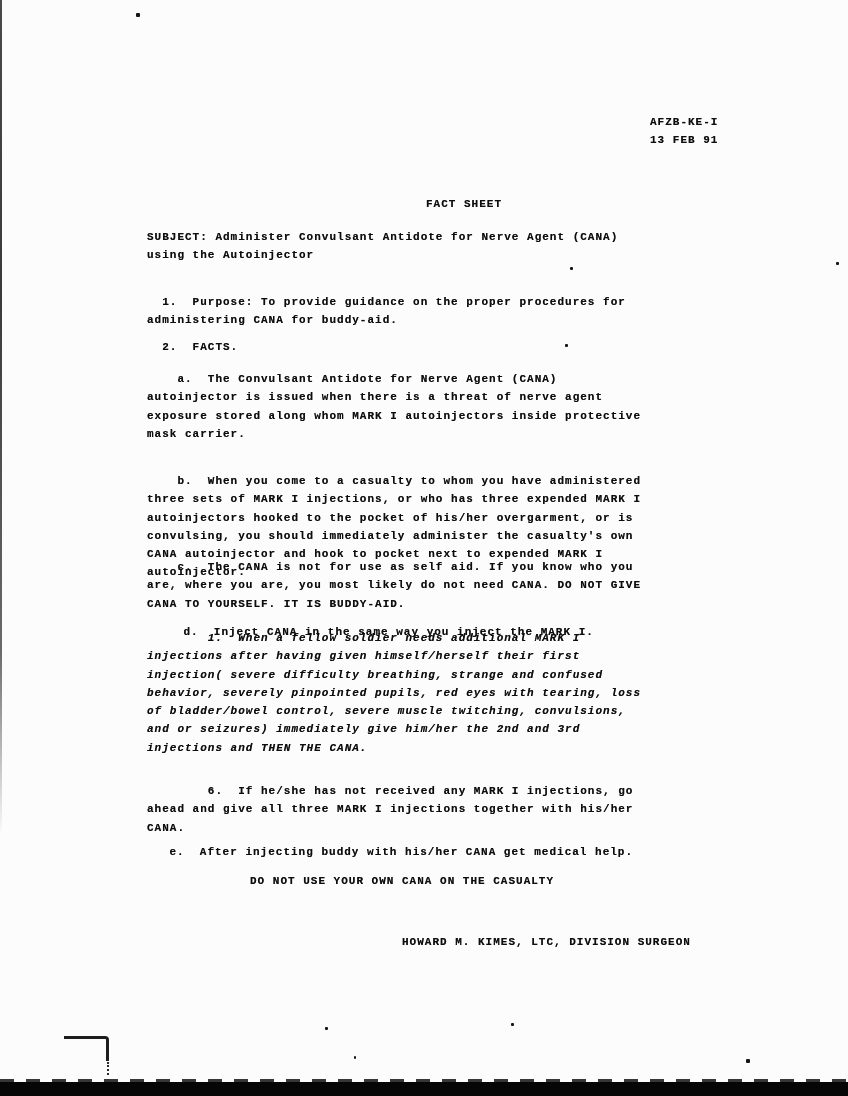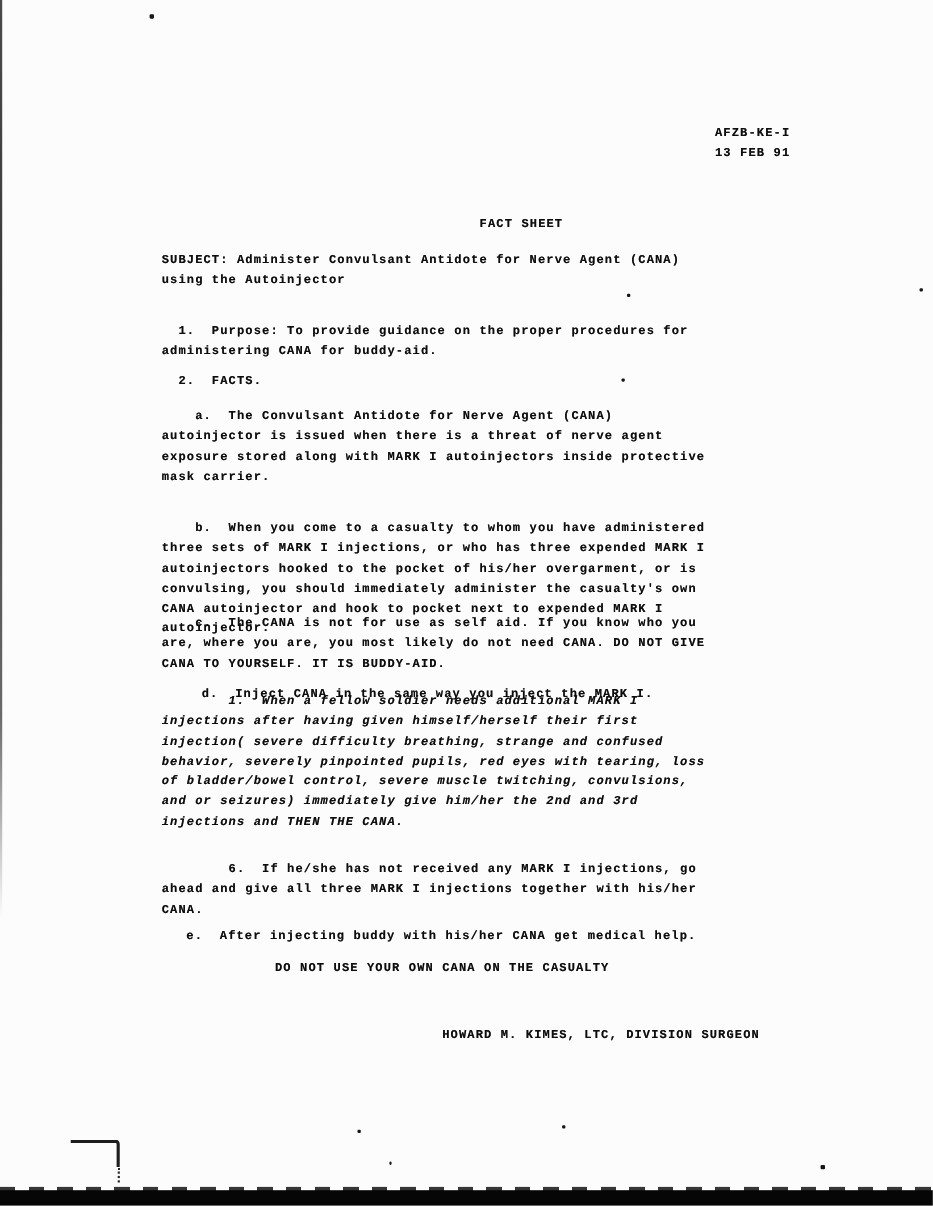--- a/index.html
+++ b/index.html
@@ -16,21 +16,21 @@
     font-weight: bold;
     font-size: 11px;
     line-height: 18.3px;
     letter-spacing: 1px;
     color: #0d0d0d;
     white-space: pre;
     text-shadow: 0 0 0.5px rgba(0,0,0,0.55);
   }
   
   .b-letterhead { left: 650px; top: 113px; }
-  .b-title      { left: 436px; top: 195px; }
+  .b-title      { left: 426px; top: 195px; }
   .b-subject    { left: 147px; top: 228px; }
   .b-p1         { left: 147px; top: 293px; }
   .b-p2         { left: 147px; top: 338px; }
   .b-p2a        { left: 147px; top: 370px; }
   .b-p2b        { left: 147px; top: 448px; margin-top: 24px; }
   .b-p2c        { left: 147px; top: 558px; }
   .b-p2d        { left: 153px; top: 623px; }
   .b-p2d1       { left: 147px; top: 629px; font-style: italic; }
   .b-p2d2       { left: 147px; top: 782px; }
   .b-p2e        { left: 139px; top: 843px; }
@@ -104,21 +104,21 @@
 <pre class="tblock b-subject">SUBJECT: Administer Convulsant Antidote for Nerve Agent (CANA)
 using the Autoinjector</pre>
 
 <pre class="tblock b-p1">  1.  Purpose: To provide guidance on the proper procedures for
 administering CANA for buddy-aid.</pre>
 
 <pre class="tblock b-p2">  2.  FACTS.</pre>
 
 <pre class="tblock b-p2a">    a.  The Convulsant Antidote for Nerve Agent (CANA)
 autoinjector is issued when there is a threat of nerve agent
-exposure stored along with MARK I autoinjectors inside protective
+exposure stored along whom MARK I autoinjectors inside protective
 mask carrier.</pre>
 
 <pre class="tblock b-p2b">    b.  When you come to a casualty to whom you have administered
 three sets of MARK I injections, or who has three expended MARK I
 autoinjectors hooked to the pocket of his/her overgarment, or is
 convulsing, you should immediately administer the casualty's own
 CANA autoinjector and hook to pocket next to expended MARK I
 autoinjector.</pre>
 
 <pre class="tblock b-p2c">    c.  The CANA is not for use as self aid. If you know who you

